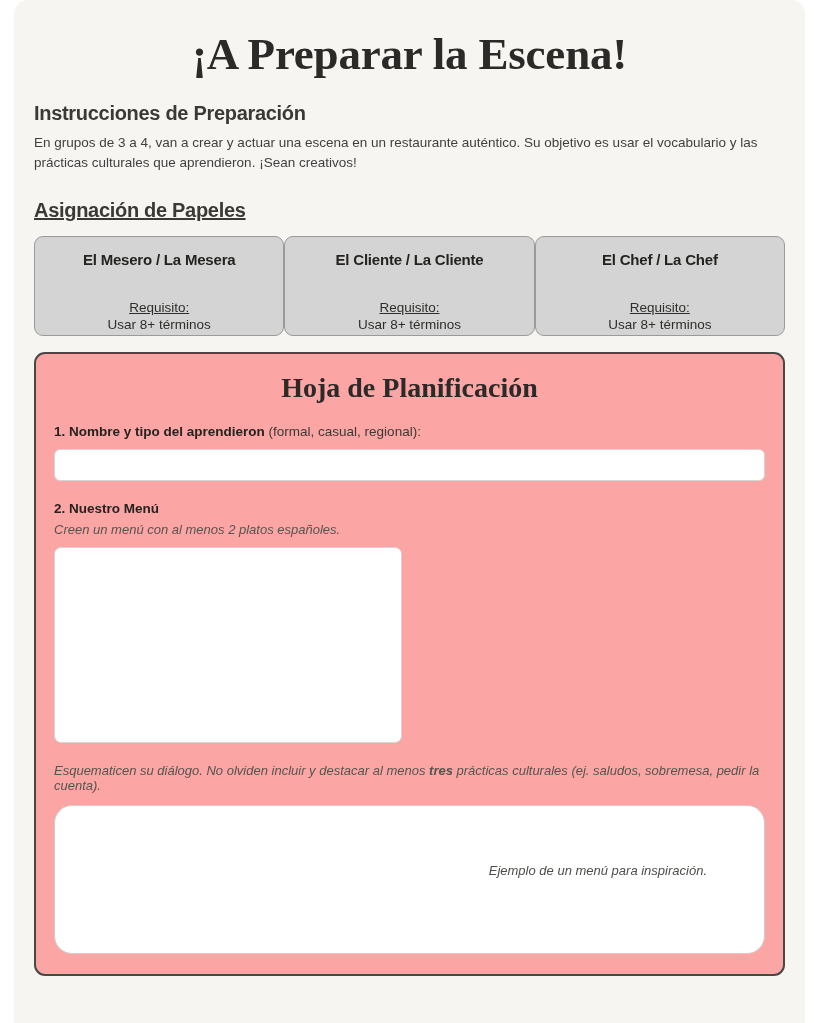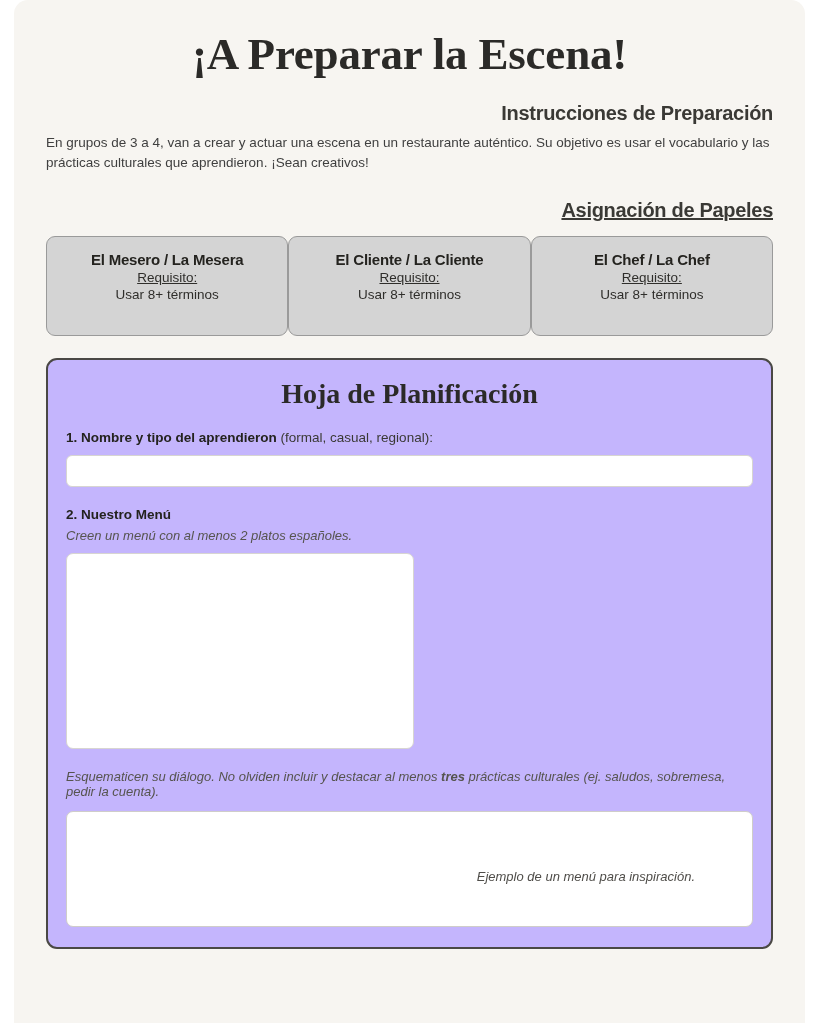--- a/index.html
+++ b/index.html
@@ -16,21 +16,21 @@
 
   .page {
     position: absolute;
     left: 14px;
     top: 0;
     width: 791px;
     min-height: 1023px;
     background: #f7f5f1;
     border-radius: 14px 14px 0 0;
     box-sizing: border-box;
-    padding: 0 32px;
+    padding: 0 20px;
   }
 
   
   .main-title {
     font-family: "Liberation Serif", "DejaVu Serif", serif;
     font-weight: bold;
     font-size: 45px;
     line-height: 1;
     color: #2b2a28;
     text-align: center;
@@ -40,21 +40,20 @@
   }
 
   
   .section-heading {
     font-family: "Liberation Sans", sans-serif;
     font-weight: bold;
     font-size: 20px;
     color: #3a3935;
     margin: 0;
     letter-spacing: -0.3px;
-    text-align: right;
   }
   .instr-heading { padding-top: 25px; }
   .roles-heading { padding-top: 27px; text-decoration: underline; }
 
   .instr-body {
     font-size: 13.5px;
     line-height: 1.45;
     color: #404040;
     margin: 8px 0 0 0;
     max-width: 735px;
@@ -75,36 +74,36 @@
     padding: 14px 10px 10px;
     text-align: center;
   }
   .role-title {
     font-size: 15px;
     font-weight: bold;
     color: #24231f;
     letter-spacing: -0.2px;
   }
   .role-req-label {
-    margin-top: 2px;
+    margin-top: 32px;
     font-size: 13.5px;
     color: #2f2e2b;
     text-decoration: underline;
   }
   .role-req-value {
     margin-top: 2px;
     font-size: 13.5px;
     color: #2f2e2b;
   }
 
   
   .sheet {
-    margin-top: 22px;
+    margin-top: 16px;
     margin-bottom: 18px;
-    background: #c4b5fd;
+    background: #fca5a5;
     border: 2px solid #4a4845;
     border-radius: 11px;
     box-sizing: border-box;
     padding: 16px 18px 20px;
   }
   .sheet-title {
     font-family: "Liberation Serif", "DejaVu Serif", serif;
     font-weight: bold;
     font-size: 28px;
     color: #2b2a28;
@@ -150,25 +149,25 @@
     margin-top: 10px;
     background: #ffffff;
     border: 1px solid #d7d5d1;
     border-radius: 7px;
     box-sizing: border-box;
   }
 
   .script-box {
     position: relative;
     width: 100%;
-    height: 116px;
+    height: 149px;
     margin-top: 12px;
     background: #ffffff;
     border: 1px solid #cfcdc9;
-    border-radius: 7px;
+    border-radius: 18px;
     box-sizing: border-box;
   }
   .script-caption {
     position: absolute;
     left: 0;
     right: 57px;
     top: 57px;
     text-align: right;
     font-size: 13px;
     font-style: italic;

